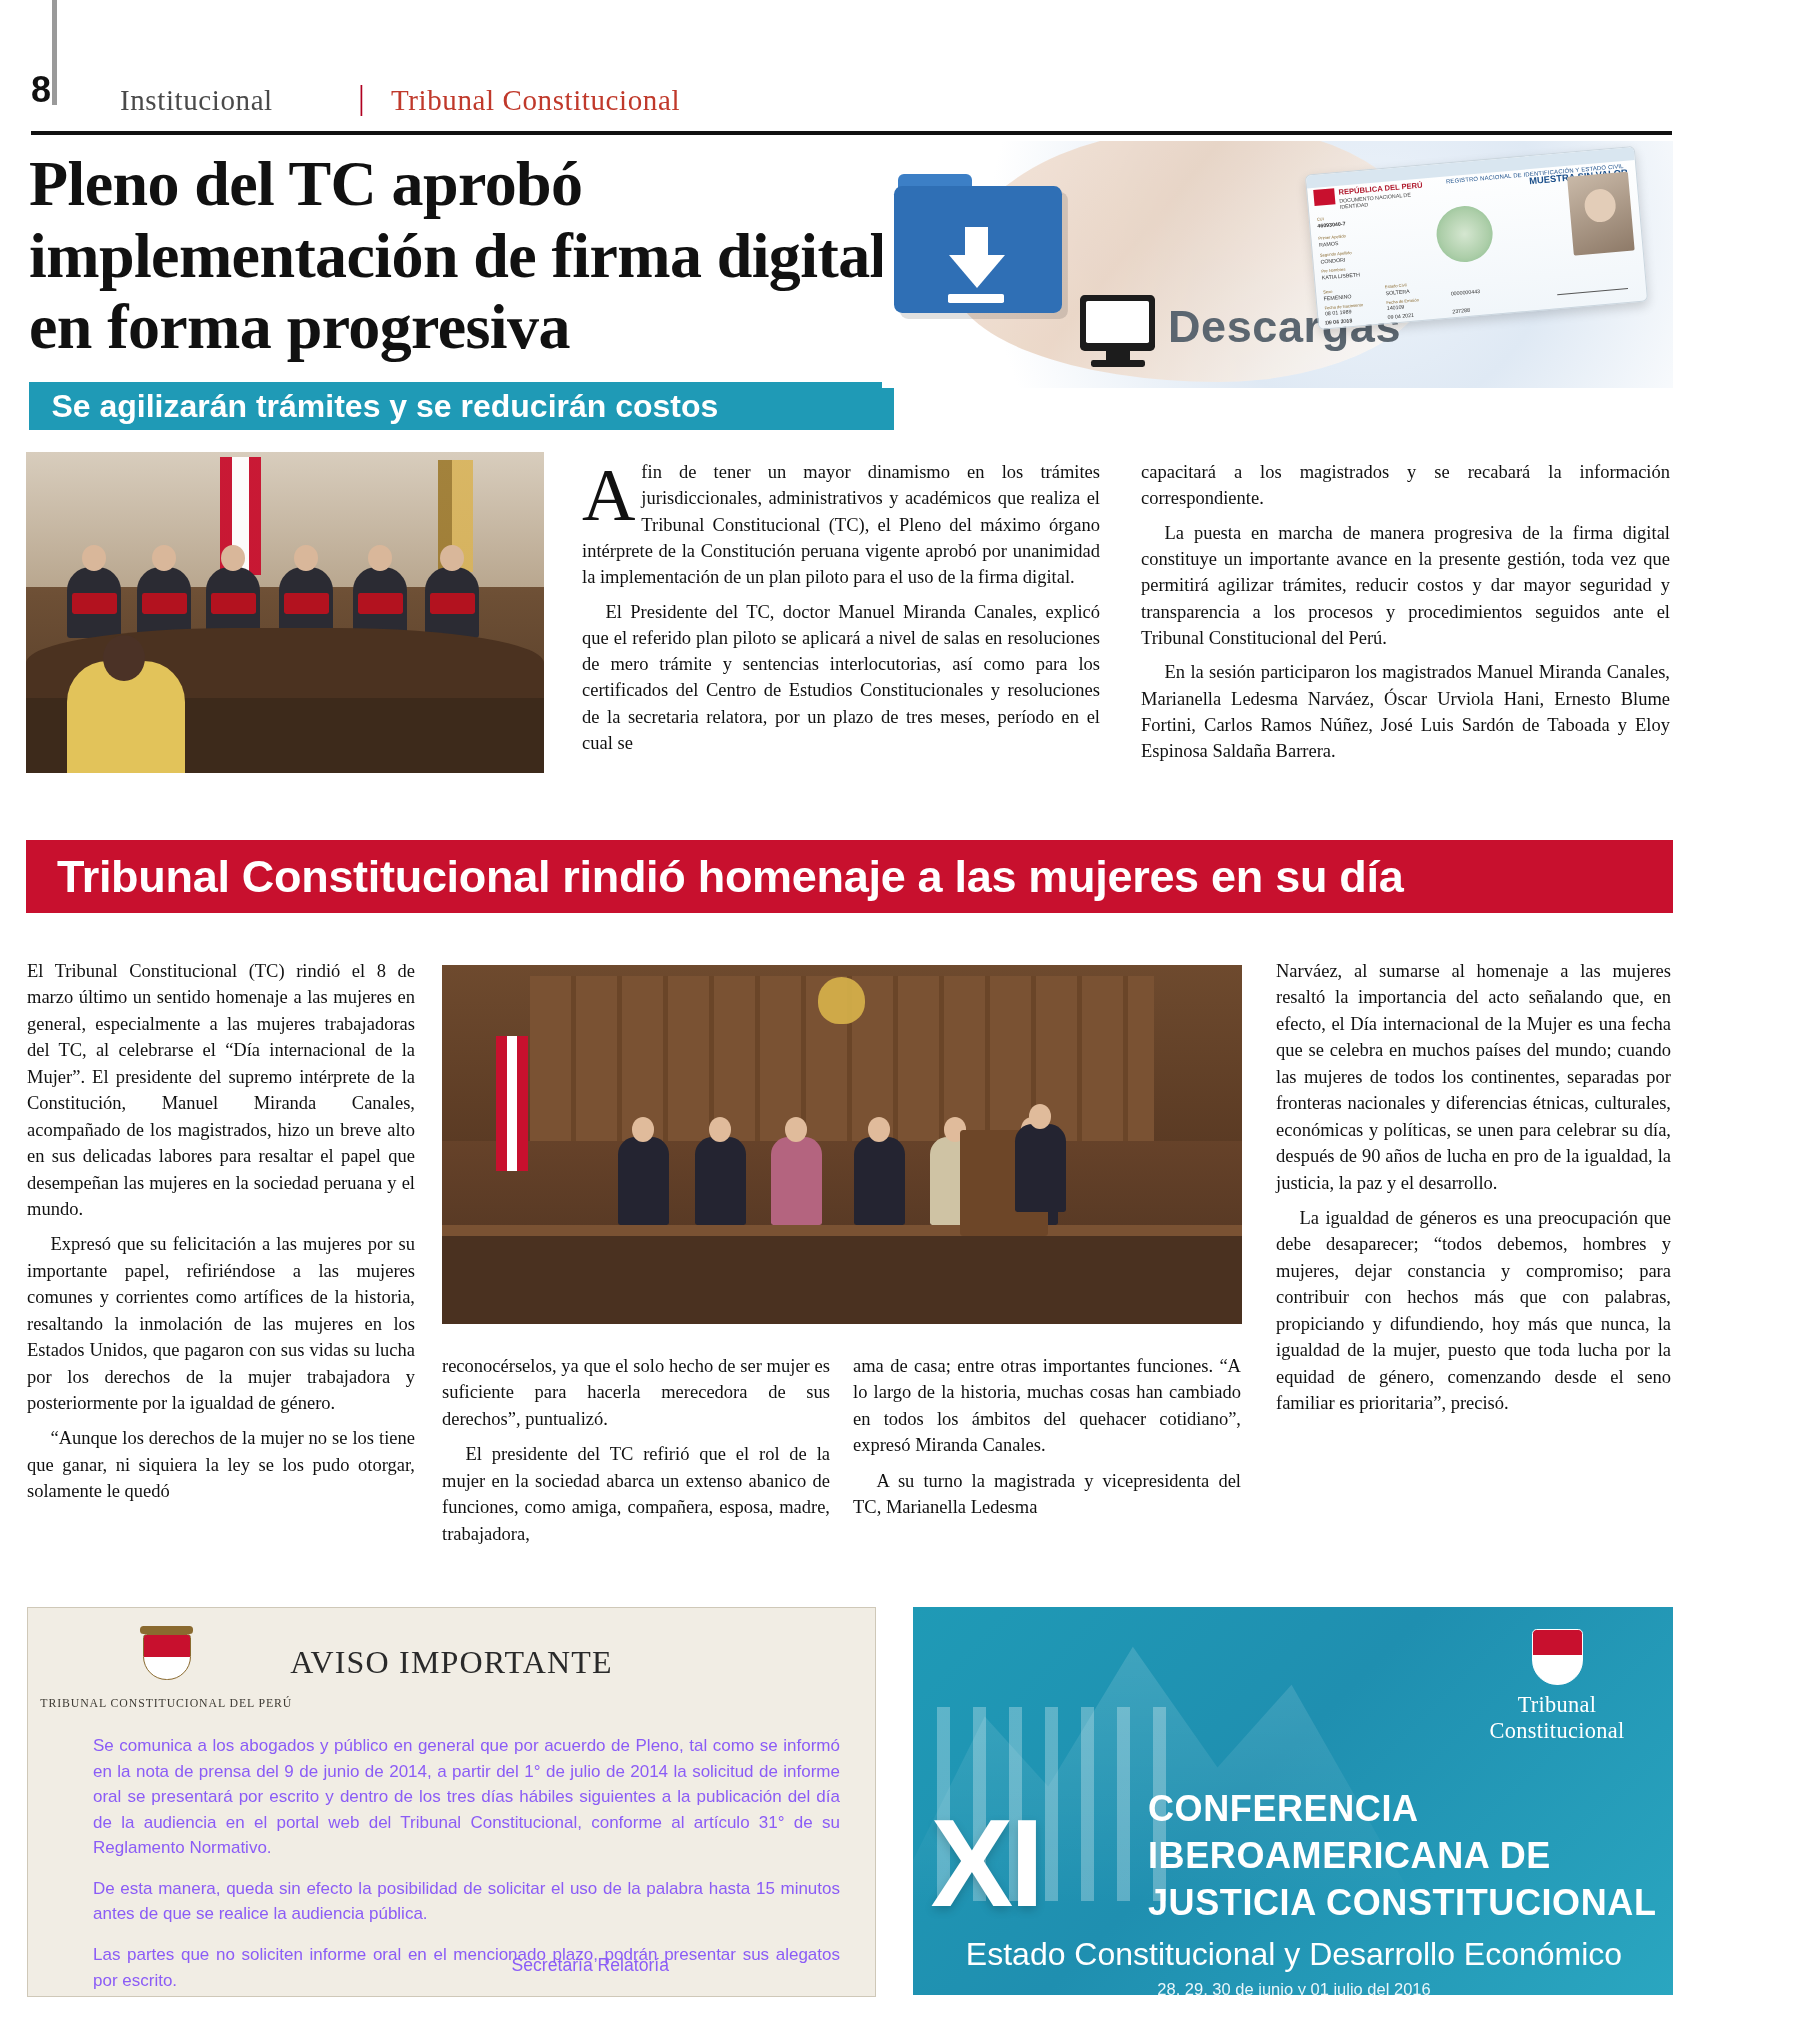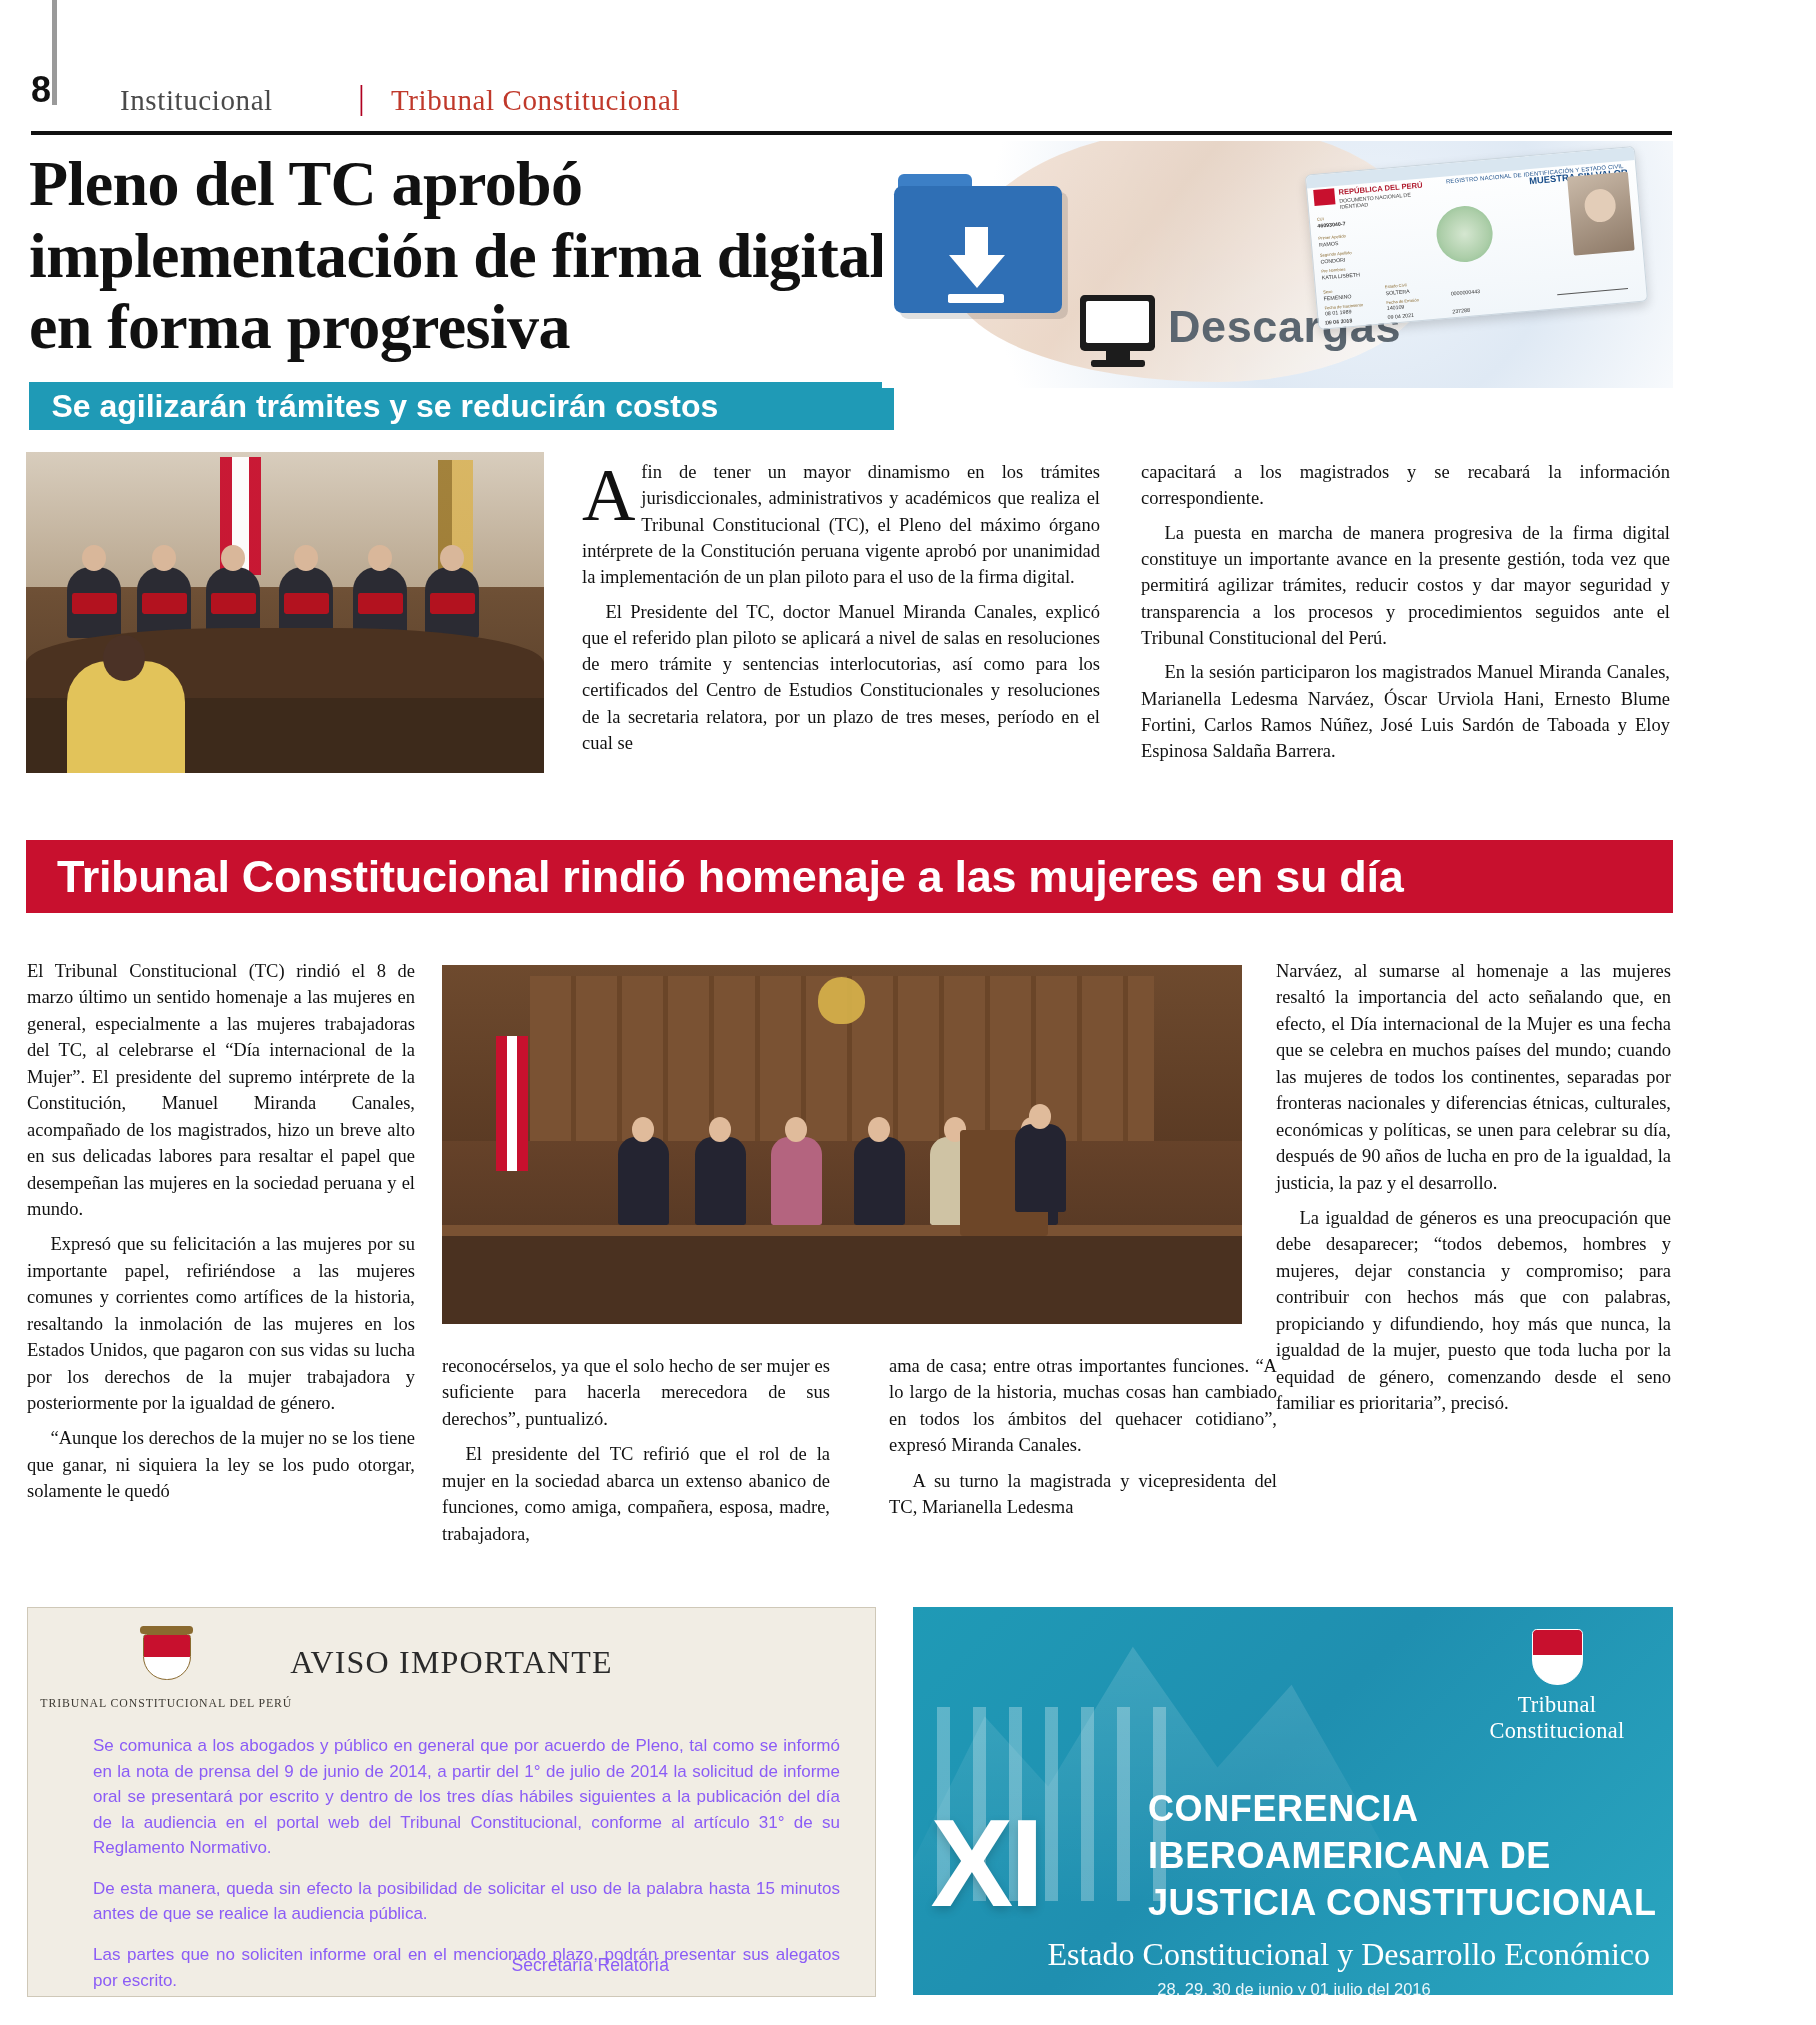--- a/index.html
+++ b/index.html
@@ -139,21 +139,21 @@
     display:block;color:#fff;font-family:"Liberation Sans",sans-serif;font-weight:bold;
     font-size:45px;line-height:73px;padding-left:31px;letter-spacing:-0.3px;
   }
 
   
   .a2col{position:absolute;font-family:"Liberation Serif",serif;font-size:18.5px;line-height:1.43;text-align:justify;}
   .a2col p{margin:0 0 8.8px 0;text-indent:23.5px;}
   .a2col p.first{text-indent:0;}
   .a2-left{left:27px;top:958px;width:388px;}
   .a2-mid-a{left:442px;top:1353px;width:388px;}
-  .a2-mid-b{left:853px;top:1353px;width:388px;margin-left:36px;}
+  .a2-mid-b{left:853px;top:1353px;width:388px;}
   .a2-right{left:1276px;top:958px;width:395px;}
 
   .photo2{
     position:absolute;left:442px;top:965px;width:800px;height:359px;
     background:linear-gradient(180deg,#5a3a24 0%,#6b452b 40%,#4a3120 100%);
     overflow:hidden;
   }
   .photo2 .back{position:absolute;left:0;top:0;right:0;height:176px;background:linear-gradient(180deg,#6e4a2e,#5b3b24);}
   .photo2 .panel{position:absolute;left:88px;top:10.6px;right:88px;height:165px;background:repeating-linear-gradient(90deg,#7a5233 0 41px,#6a4528 41px 46px);}
   .photo2 .crest{position:absolute;left:376px;top:11.8px;width:47px;height:47px;background:#d8b24a;border-radius:50% 50% 45% 45%;opacity:.9;}
@@ -218,22 +218,22 @@
     text-shadow:0 3.5px 9.4px rgba(0,0,0,.18);
   }
   .ad .l1,.ad .l2,.ad .l3{
     position:absolute;left:235px;font-family:"Liberation Sans",sans-serif;font-weight:bold;
     font-size:36px;color:#fff;letter-spacing:0.6px;
   }
   .ad .l1{top:181px;}
   .ad .l2{top:228px;}
   .ad .l3{top:275px;}
   .ad .sub{
-    position:absolute;left:25px;top:329px;width:712px;text-align:right;
-    font-family:Liberation Serif, serif;font-size:32px;color:#fff;
+    position:absolute;left:25px;top:329px;width:712px;text-align:center;
+    font-family:Liberation Sans, sans-serif;font-size:32px;color:#fff;
   }
   .ad .dates{
     position:absolute;left:25px;top:373px;width:712px;text-align:center;
     font-family:"Liberation Sans",sans-serif;font-size:16.5px;color:#eaf7fb;
   }
   .ad .tc-logo{
     position:absolute;right:28px;top:22.4px;width:176px;text-align:center;
   }
   .ad .tc-logo .sh{
     margin:0 auto;width:49px;height:54px;background:linear-gradient(180deg,#c8102e 0 46%,#ffffff 46% 100%);

